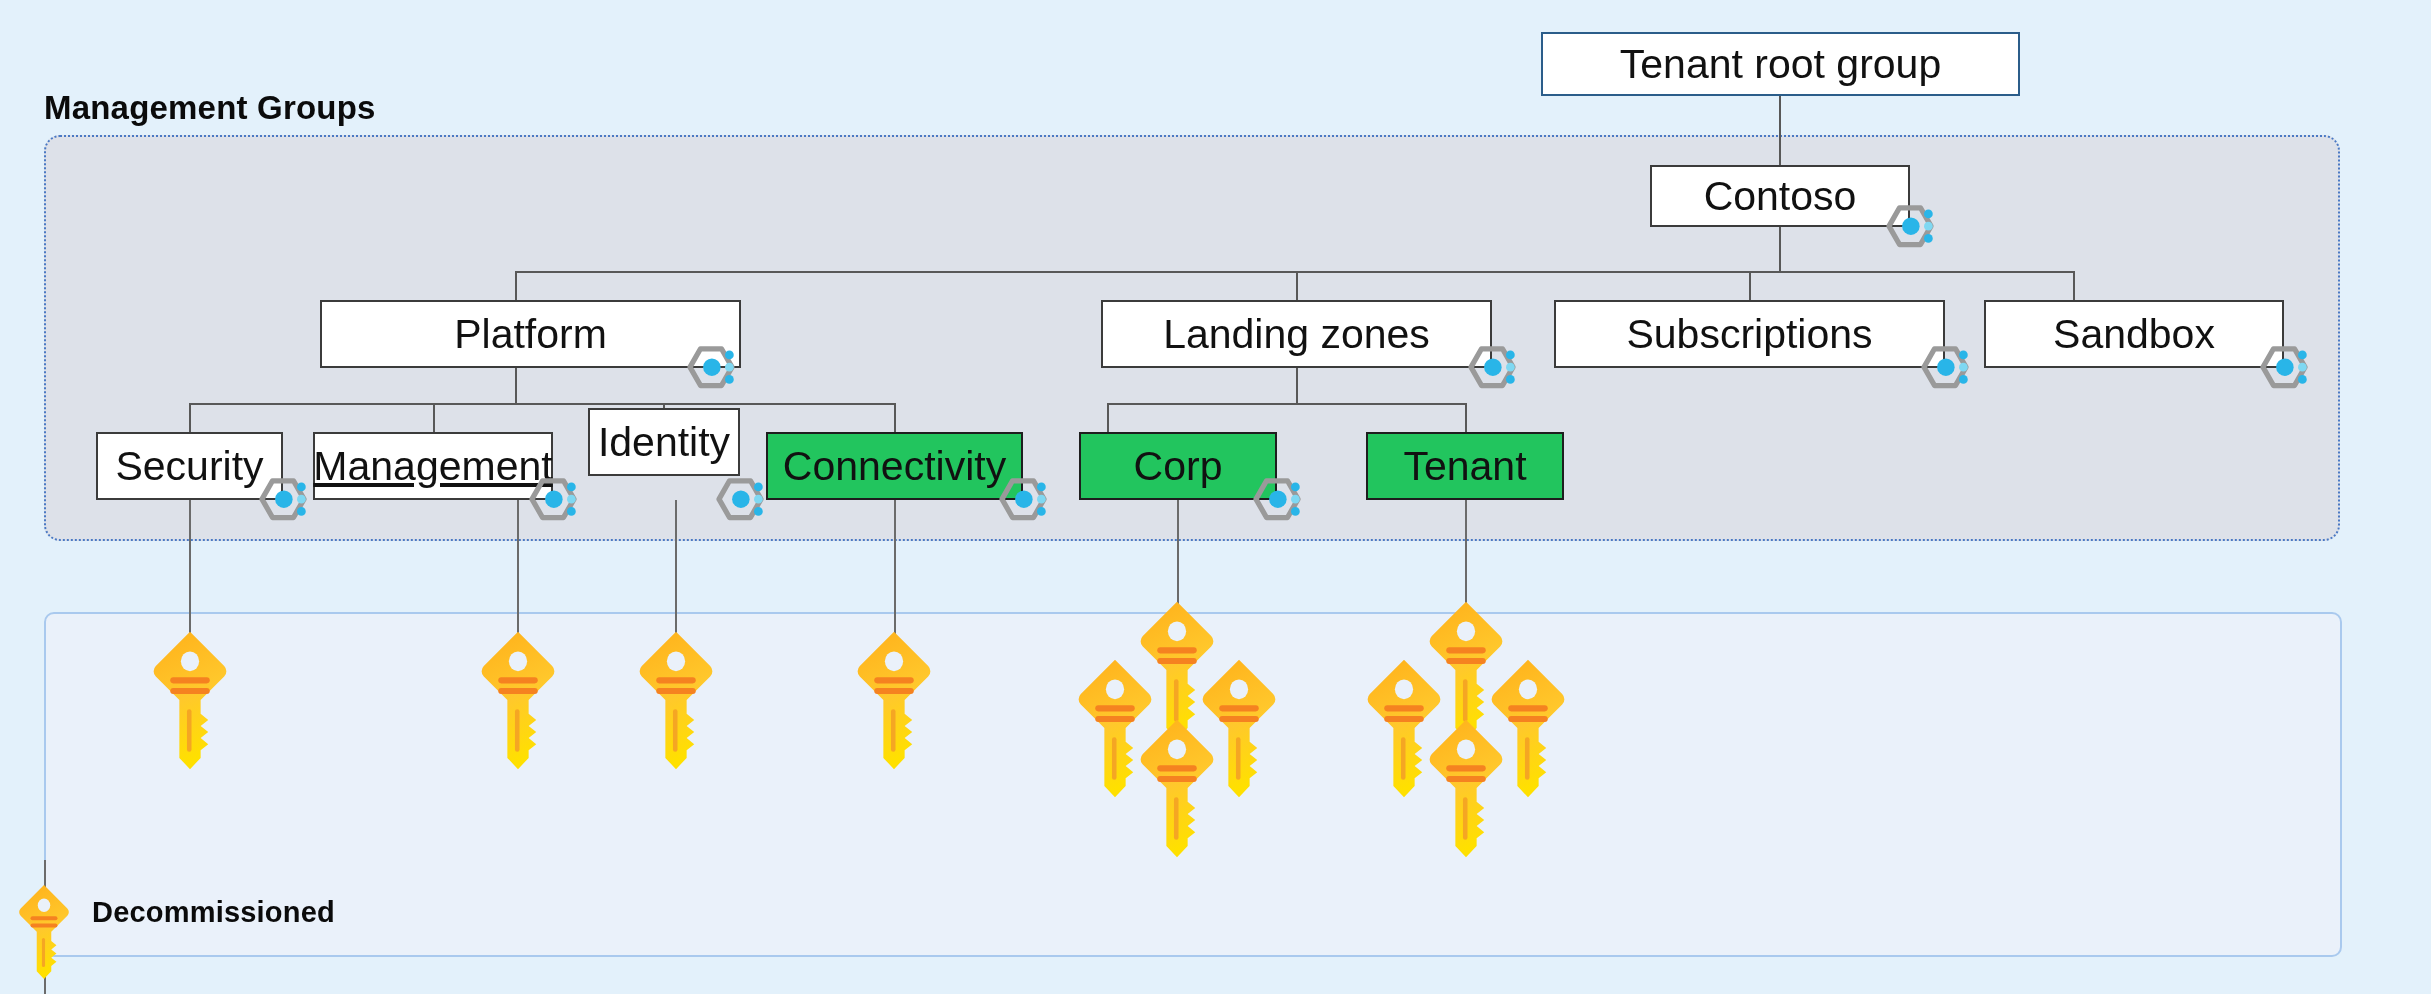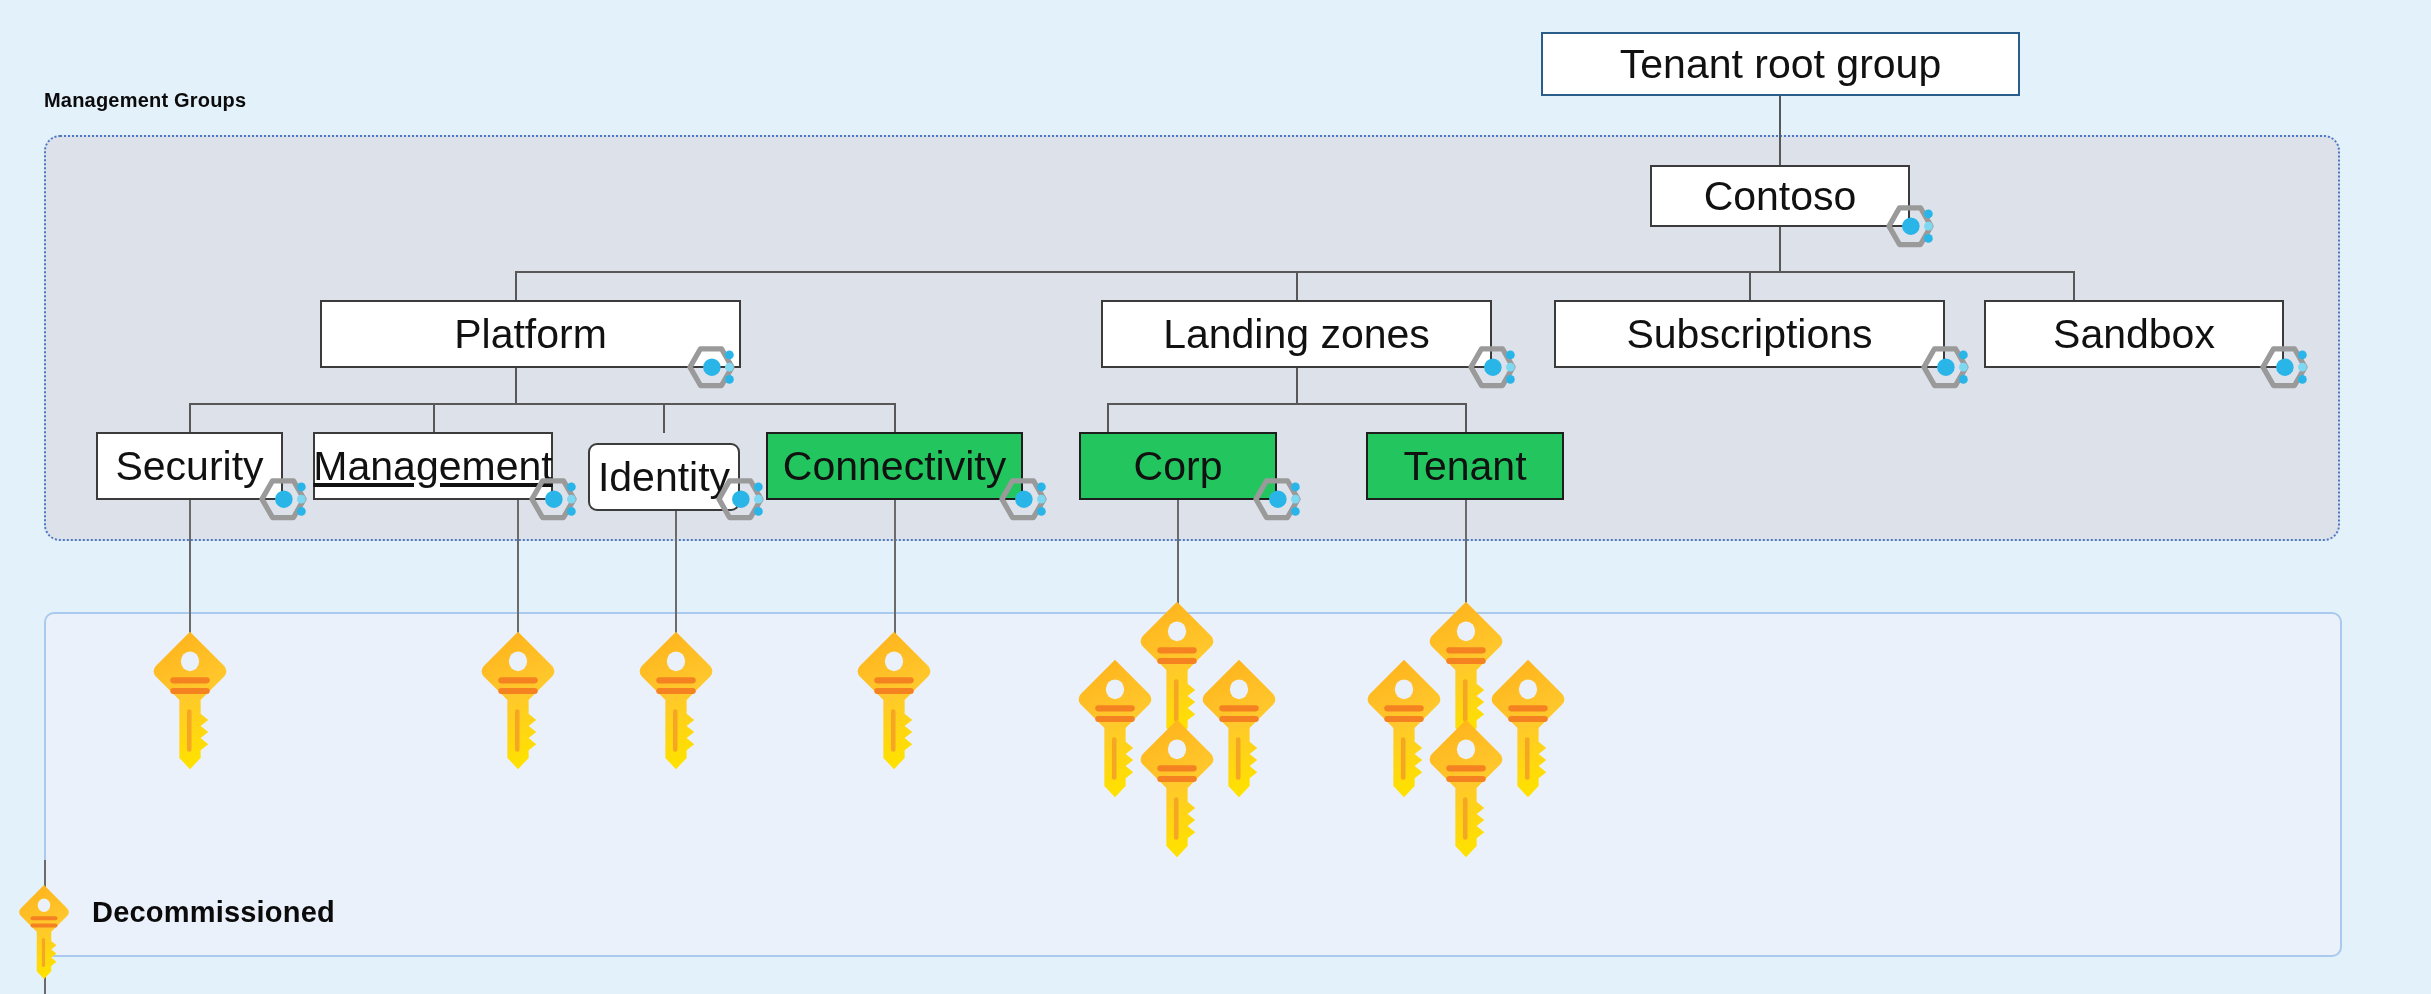--- a/index.html
+++ b/index.html
@@ -23,21 +23,21 @@
     background:#eaf1fa;
     border:2px solid #a9c9ee;
     border-radius:10px;
   }
 
   
   .section-title{
     position:absolute;font-weight:bold;color:#0b0b0b;
     white-space:nowrap;letter-spacing:.2px;
   }
-  #mg-title{left:44px;top:89px;font-size:20px;}
+  #mg-title{left:44px;top:89px;font-size:33px;}
   #subs-title{left:92px;top:896px;font-size:29px;}
 
   
   .line{position:absolute;background:#585858;}
   .vline{width:2px;}
   .hline{height:2px;}
   .line-sub{background:#6b6b6b;width:2px;}
 
   
   .node{
@@ -203,21 +203,21 @@
       </div>
       <div class="mg-icon" style="left: 525px; top: 472px;">
         <svg viewBox="0 0 64 64">
           <path d="M20 10 L44 10 L56 31 L44 52 L20 52 L8 31 Z" fill="none" stroke="#9a9a9a" stroke-width="6" stroke-linejoin="round"></path>
           <circle cx="33" cy="31" r="10" fill="#29b5e8"></circle>
           <circle cx="53" cy="17" r="5" fill="#29b5e8"></circle>
           <circle cx="53" cy="31" r="5" fill="#7fd8f2"></circle>
           <circle cx="53" cy="45" r="5" fill="#29b5e8"></circle>
         </svg>
       </div>
-      <div class="node" style="left: 588px; top: 443px; width: 152px; height: 68px; border-radius: 9px;">
+      <div class="node" style="left: 588px; top: 408px; width: 152px; height: 68px;">
         <span>Identity</span>
       </div>
       <div class="mg-icon" style="left: 712px; top: 472px;">
         <svg viewBox="0 0 64 64">
           <path d="M20 10 L44 10 L56 31 L44 52 L20 52 L8 31 Z" fill="none" stroke="#9a9a9a" stroke-width="6" stroke-linejoin="round"></path>
           <circle cx="33" cy="31" r="10" fill="#29b5e8"></circle>
           <circle cx="53" cy="17" r="5" fill="#29b5e8"></circle>
           <circle cx="53" cy="31" r="5" fill="#7fd8f2"></circle>
           <circle cx="53" cy="45" r="5" fill="#29b5e8"></circle>
         </svg>

